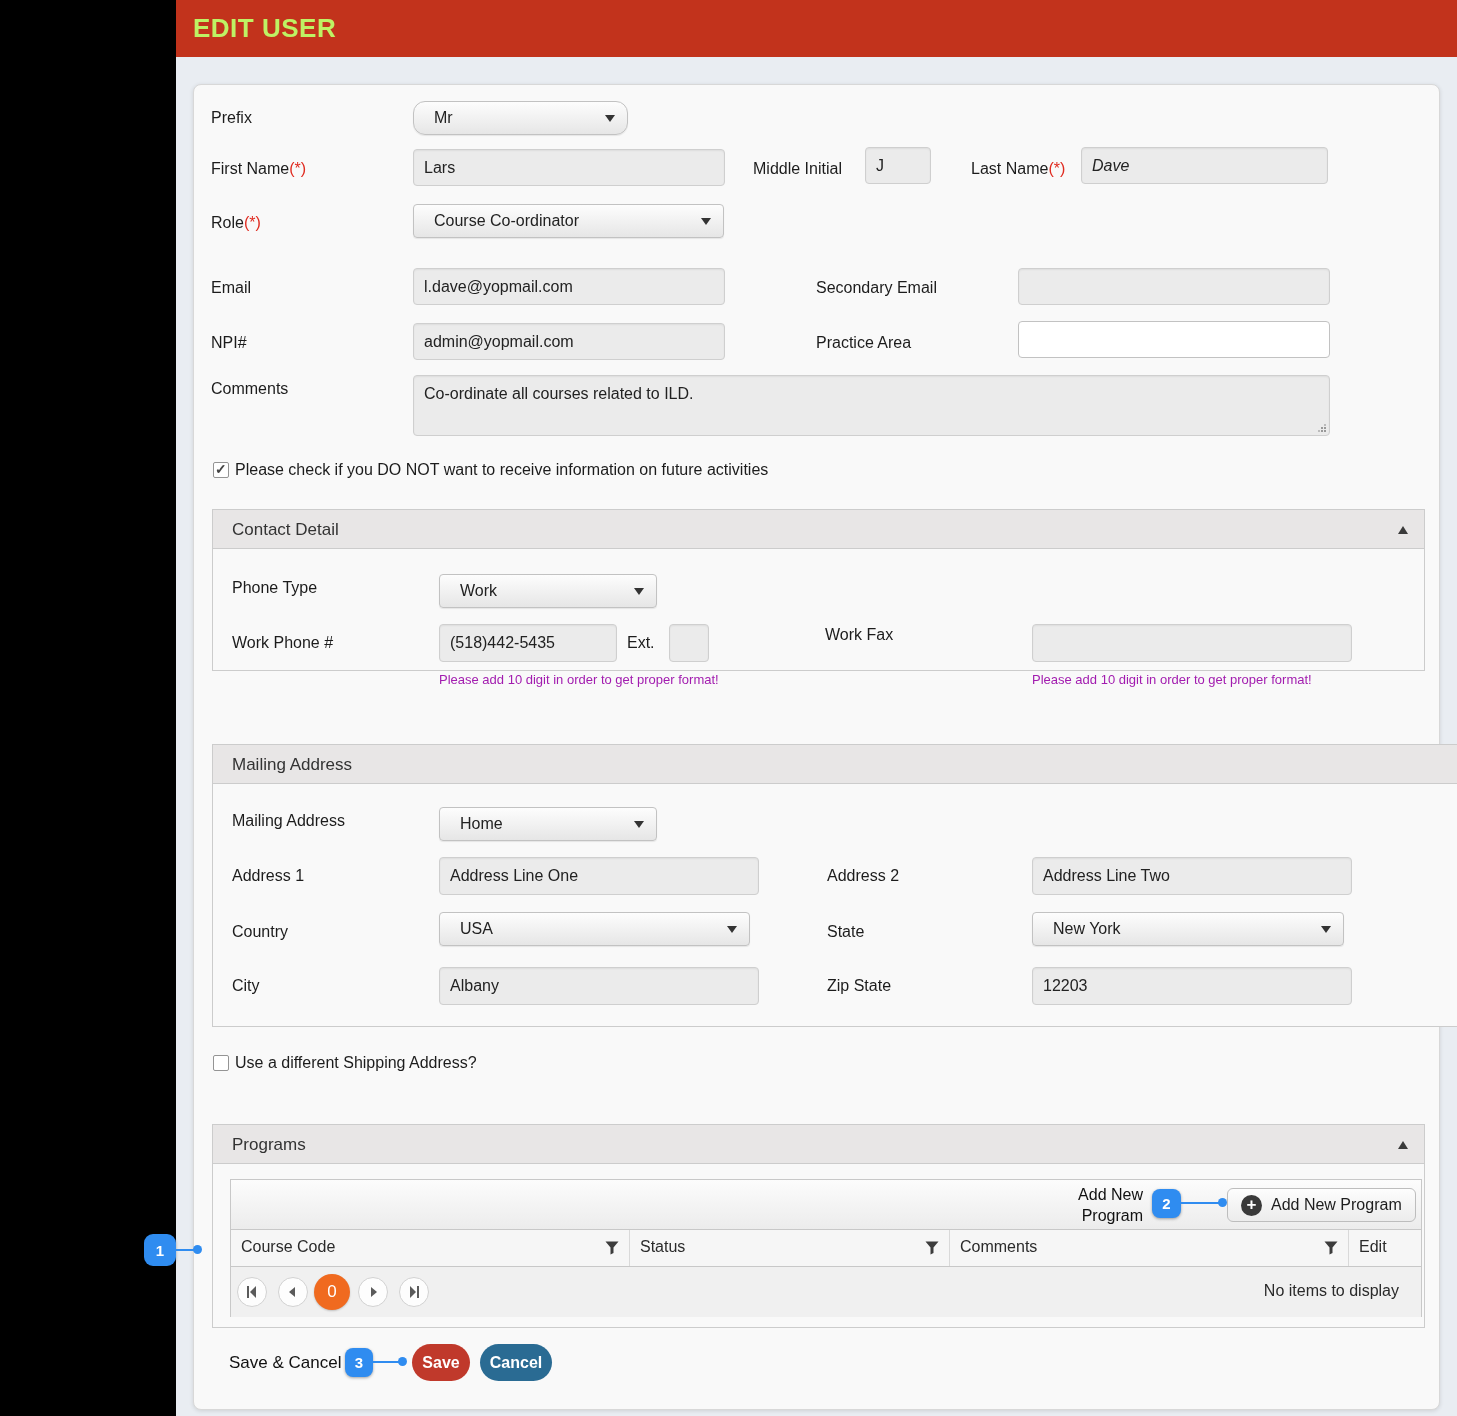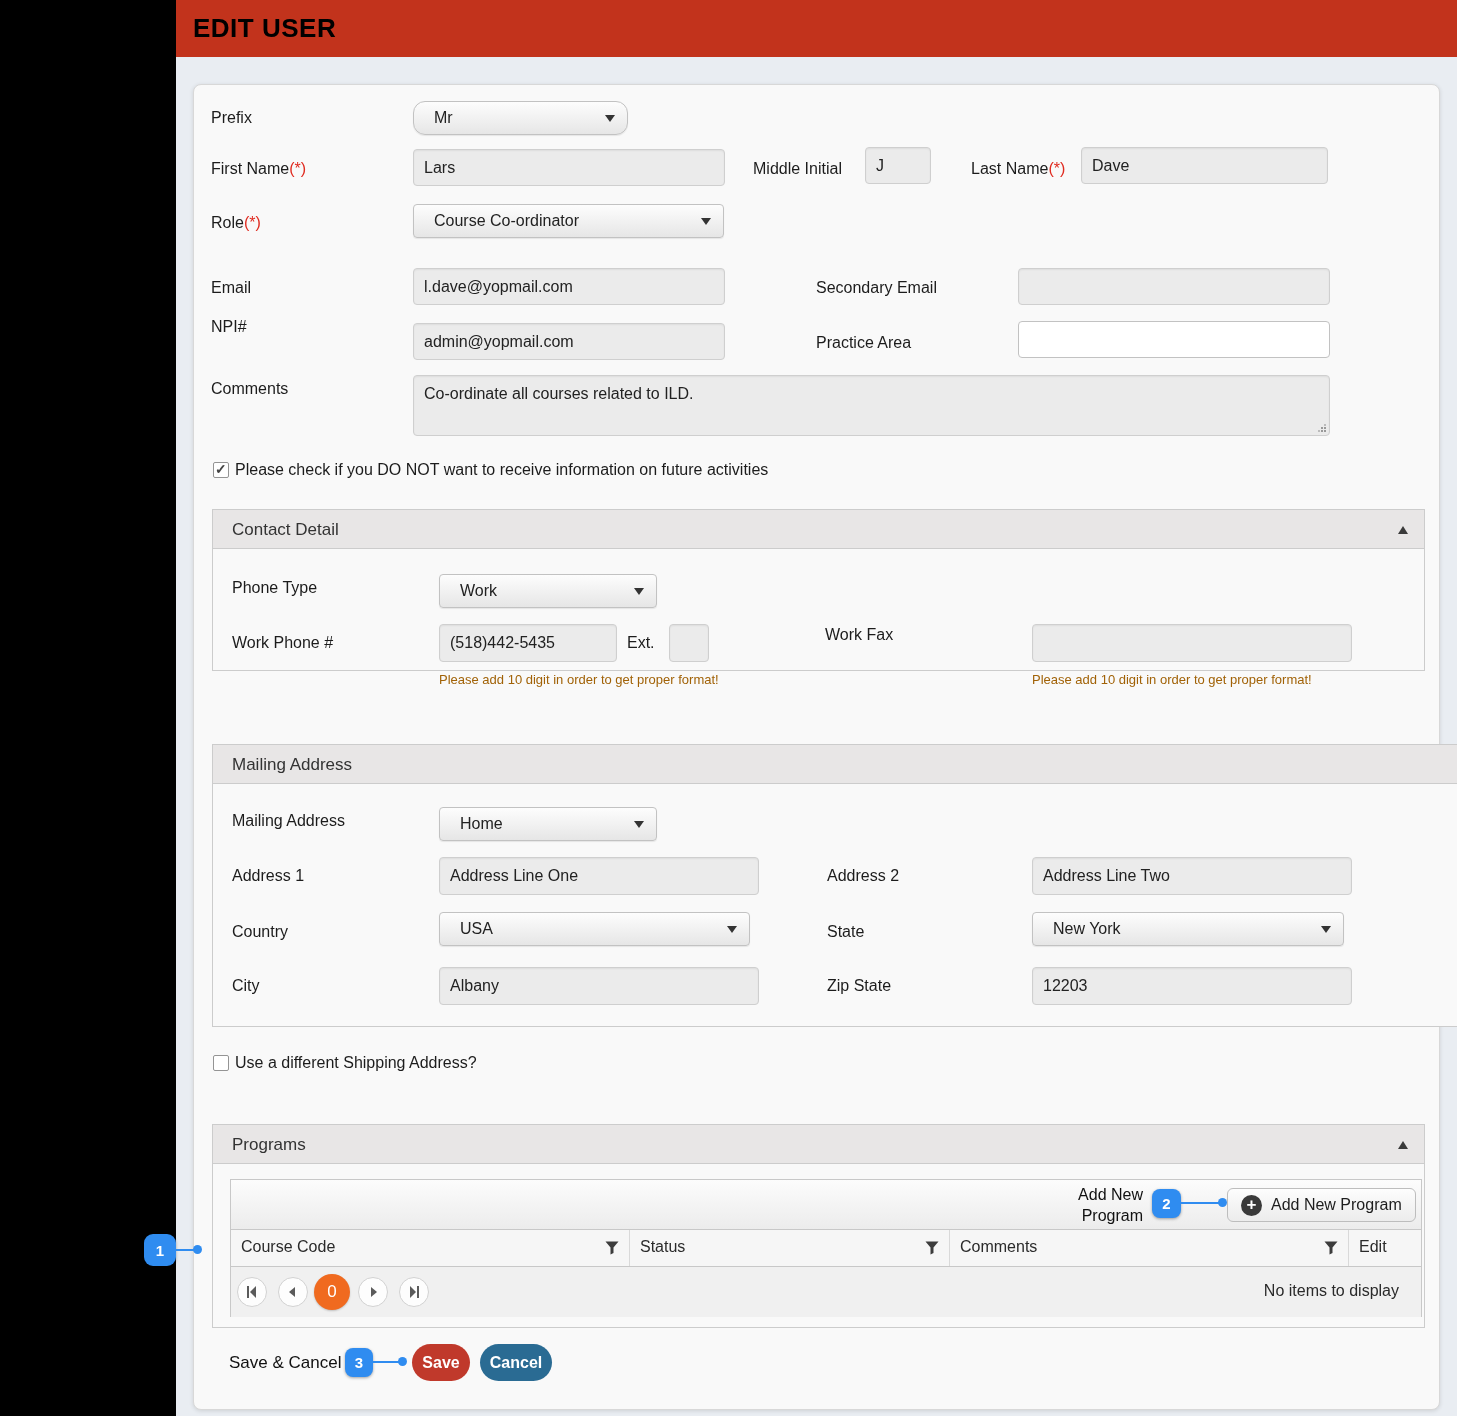--- a/index.html
+++ b/index.html
@@ -1,26 +1,26 @@
 <!DOCTYPE html>
 <html><head>
 <meta charset="utf-8">
 <style>
   * { box-sizing: border-box; }
   body { margin:0; background:#2a2a2a; font-family:"Liberation Sans", sans-serif; }
   .page { position:relative; width:1457px; height:1416px; background:#000; overflow:hidden; }
   .content { position:absolute; left:176px; top:0; width:1281px; height:1416px; background:#e9edf2; }
   .appbar { position:absolute; left:0; top:0; width:100%; height:57px; background:#c2331c; }
-  .appbar .title { position:absolute; left:17px; top:13px; font-size:26px; font-weight:bold; color:#000000; letter-spacing:.5px; }
+  .appbar .title { position:absolute; left:17px; top:13px; font-size:26px; font-weight:bold; color:#bef264; letter-spacing:.5px; }
   .card { position:absolute; left:17px; top:84px; width:1247px; height:1326px; background:#f9f9f9;
           border:1px solid #d8d8d8; border-radius:8px; box-shadow:0 1px 4px rgba(0,0,0,.12); }
 
   .lbl { position:absolute; font-size:16px; color:#1c1c1c; white-space:nowrap; height:20px; line-height:20px; }
   .req { color:#e02b20; }
-  .hint { position:absolute; font-size:13px; color:#a16207; white-space:nowrap; }
+  .hint { position:absolute; font-size:13px; color:#a21caf; white-space:nowrap; }
 
   .input { position:absolute; background:#ebebeb; border:1px solid #cfcfcf; border-radius:4px;
            font-size:16px; color:#222; padding:0 10px; font-family:inherit;
            box-shadow: inset 0 1px 2px rgba(0,0,0,.06); outline:none; }
   .input.white { background:#fff; border-color:#c2c2c2; box-shadow:none; }
   textarea.input { padding:8px 10px; resize:none; line-height:20px; }
   .grip { position:absolute; width:10px; height:10px; pointer-events:none; }
   .grip::after { content:""; position:absolute; right:0; bottom:0; width:2px; height:2px; background:#999;
                  box-shadow:-3px 0 #999, 0 -3px #999, -6px 0 #bbb, 0 -6px #bbb, -3px -3px #999; }
 
@@ -86,34 +86,34 @@
       <div class="dropdown" style="left:219px;top:16px;width:215px;height:34px;border-radius:12px;">
         <span class="dd-text">Mr</span>
         <span class="dd-arrow"></span>
       </div>
 
       <div class="lbl" style="left:17px;top:74px;"><span>First Name</span><span class="req">(*)</span></div>
       <input class="input" style="left: 219px; top: 64px; width: 312px; height: 37px;" value="Lars">
       <div class="lbl" style="left:559px;top:74px;">Middle Initial</div>
       <input class="input" style="left: 671px; top: 62px; width: 66px; height: 37px;" value="J">
       <div class="lbl" style="left:777px;top:74px;"><span>Last Name</span><span class="req">(*)</span></div>
-      <input class="input" style="left: 887px; top: 62px; width: 247px; height: 37px;" value="Dave">
+      <input class="input" style="left: 887px; top: 62px; width: 247px; height: 37px; font-style: italic;" value="Dave">
 
       <div class="lbl" style="left:17px;top:128px;"><span>Role</span><span class="req">(*)</span></div>
       <div class="dropdown" style="left:219px;top:119px;width:311px;height:34px;">
         <span class="dd-text">Course Co-ordinator</span>
         <span class="dd-arrow"></span>
       </div>
 
       <div class="lbl" style="left:17px;top:193px;">Email</div>
       <input class="input" style="left: 219px; top: 183px; width: 312px; height: 37px;" value="l.dave@yopmail.com">
       <div class="lbl" style="left:622px;top:193px;">Secondary Email</div>
       <input class="input" style="left: 824px; top: 183px; width: 312px; height: 37px;" value="">
 
-      <div class="lbl" style="left:17px;top:232px;">NPI#</div>
+      <div class="lbl" style="left:17px;top:248px;">NPI#</div>
       <input class="input" style="left: 219px; top: 238px; width: 312px; height: 37px;" value="admin@yopmail.com">
       <div class="lbl" style="left:622px;top:248px;">Practice Area</div>
       <input class="input white" style="left: 824px; top: 236px; width: 312px; height: 37px;" value="">
 
       <div class="lbl" style="left:17px;top:294px;">Comments</div>
       <textarea class="input" style="left: 219px; top: 290px; width: 917px; height: 61px;">Co-ordinate all courses related to ILD.</textarea>
       <span class="grip" style="left:1122px;top:337px;"></span>
 
       <div class="checkbox checked" style="left:19px;top:377px;"></div>
       <div class="lbl" style="left:41px;top:375px;">Please check if you DO NOT want to receive information on future activities</div>

